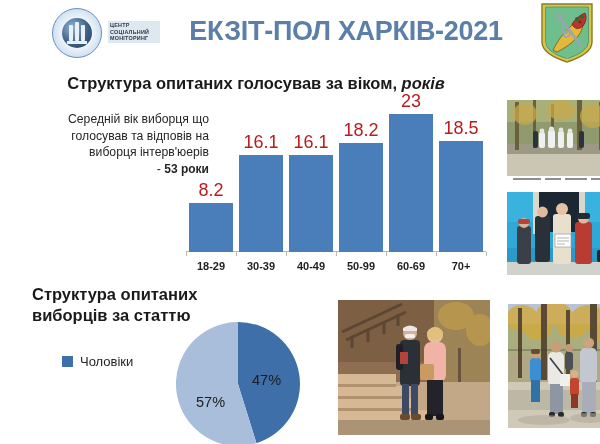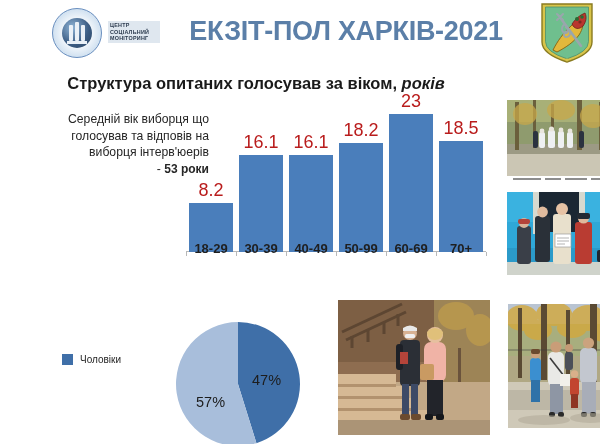--- a/index.html
+++ b/index.html
@@ -85,38 +85,38 @@
     font-family: "Liberation Sans", sans-serif;
     font-size: 18px; color: #b91c1c; margin-bottom: 2px;
   }
   .bar-rect { width: 44px; background: #4a7ebb; }
   #axis-line {
     position: absolute; left: 0; bottom: 28px; width: 300px; height: 1px;
     background: #b8b8b8;
   }
   .axis-tick { position: absolute; bottom: 24px; width: 1px; height: 4px; background: #b8b8b8; }
   .bar-label {
-    position: absolute; bottom: 24px; width: 50px; text-align: center;
-    font-family: "Liberation Sans", sans-serif;
-    font-weight: bold; font-size: 13px; color: #1f1f1f;
+    position: absolute; bottom: 8px; width: 50px; text-align: center;
+    font-family: "Liberation Sans", sans-serif;
+    font-weight: bold; font-size: 11px; color: #1f1f1f;
   }
 
   
   #sex-section { position: absolute; left: 0; top: 282px; width: 300px; height: 162px; }
   #sex-title {
     position: absolute; left: 6px; top: 2px; width: 200px;
     font-family: "Liberation Sans", sans-serif;
     font-weight: bold; font-size: 16.5px; line-height: 21px; color: #1a1a1a;
   }
   #sex-legend { position: absolute; left: 36px; top: 72px; }
   .legend-row { display: flex; align-items: center; margin-bottom: 12px; }
   .legend-swatch { width: 11px; height: 11px; margin-right: 7px; }
   .legend-label {
     font-family: "Liberation Sans", sans-serif;
-    font-size: 10px; color: #262626;
+    font-size: 13px; color: #262626;
   }
   #pie-wrap { position: absolute; left: 148px; top: 38px; width: 128px; height: 128px; }
   .pie-pct {
     position: absolute;
     font-family: "Liberation Sans", sans-serif;
     font-size: 14.5px; color: #1d1d1d;
   }
   #pct-male { left: 78px; top: 52px; }
   #pct-female { left: 22px; top: 74px; }
 
@@ -218,20 +218,24 @@
           <div class="bar-value">18.5</div>
           <div class="bar-rect" style="height: 111px; background: rgb(74, 126, 187);"></div>
         </div>
         <div class="axis-tick" style="left: 250px;"></div>
         <div class="bar-label" style="left: 250px;">70+</div>
         <div class="axis-tick" style="left: 300px;"></div>
       </div>
   </div>
 
   <div id="sex-section">
+    <div id="sex-title">
+      <span>Структура опитаних</span><br>
+      <span>виборців за статтю</span>
+    </div>
 
     <div id="sex-legend">
         <div class="legend-row">
           <span class="legend-swatch" style="background: rgb(63, 111, 168);"></span>
           <span class="legend-label">Чоловіки</span>
         </div>
       </div>
 
     <div id="pie-wrap"><svg width="128" height="128" viewBox="0 0 128 128">
           <path d="M64,64 L64,2 A62,62 0 0 1 82.44518933902259,123.19269372352983 Z" fill="#3f6fa8"></path>

